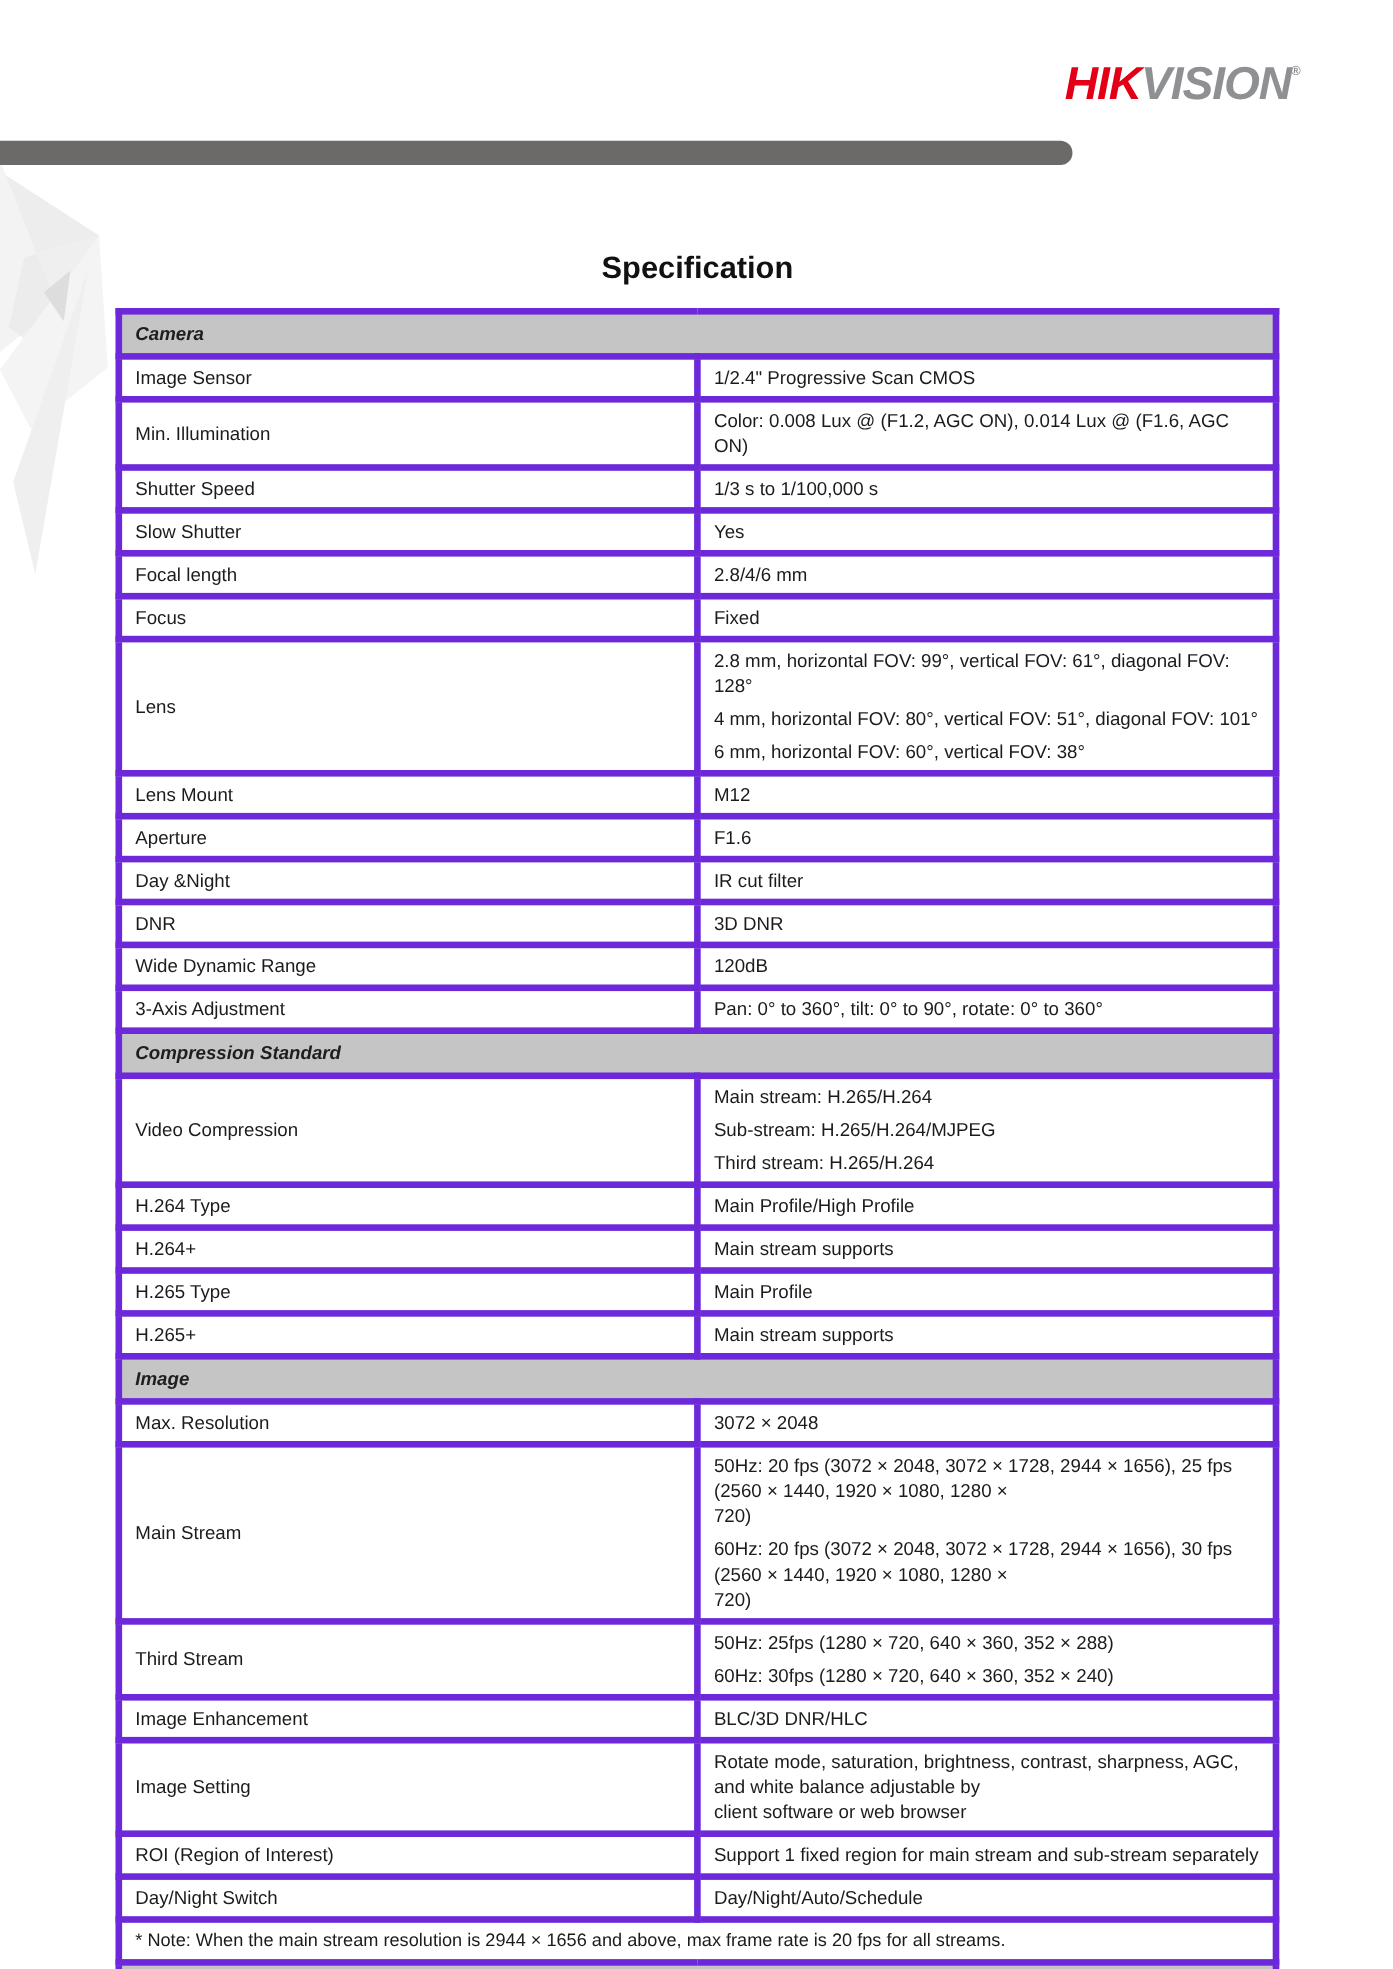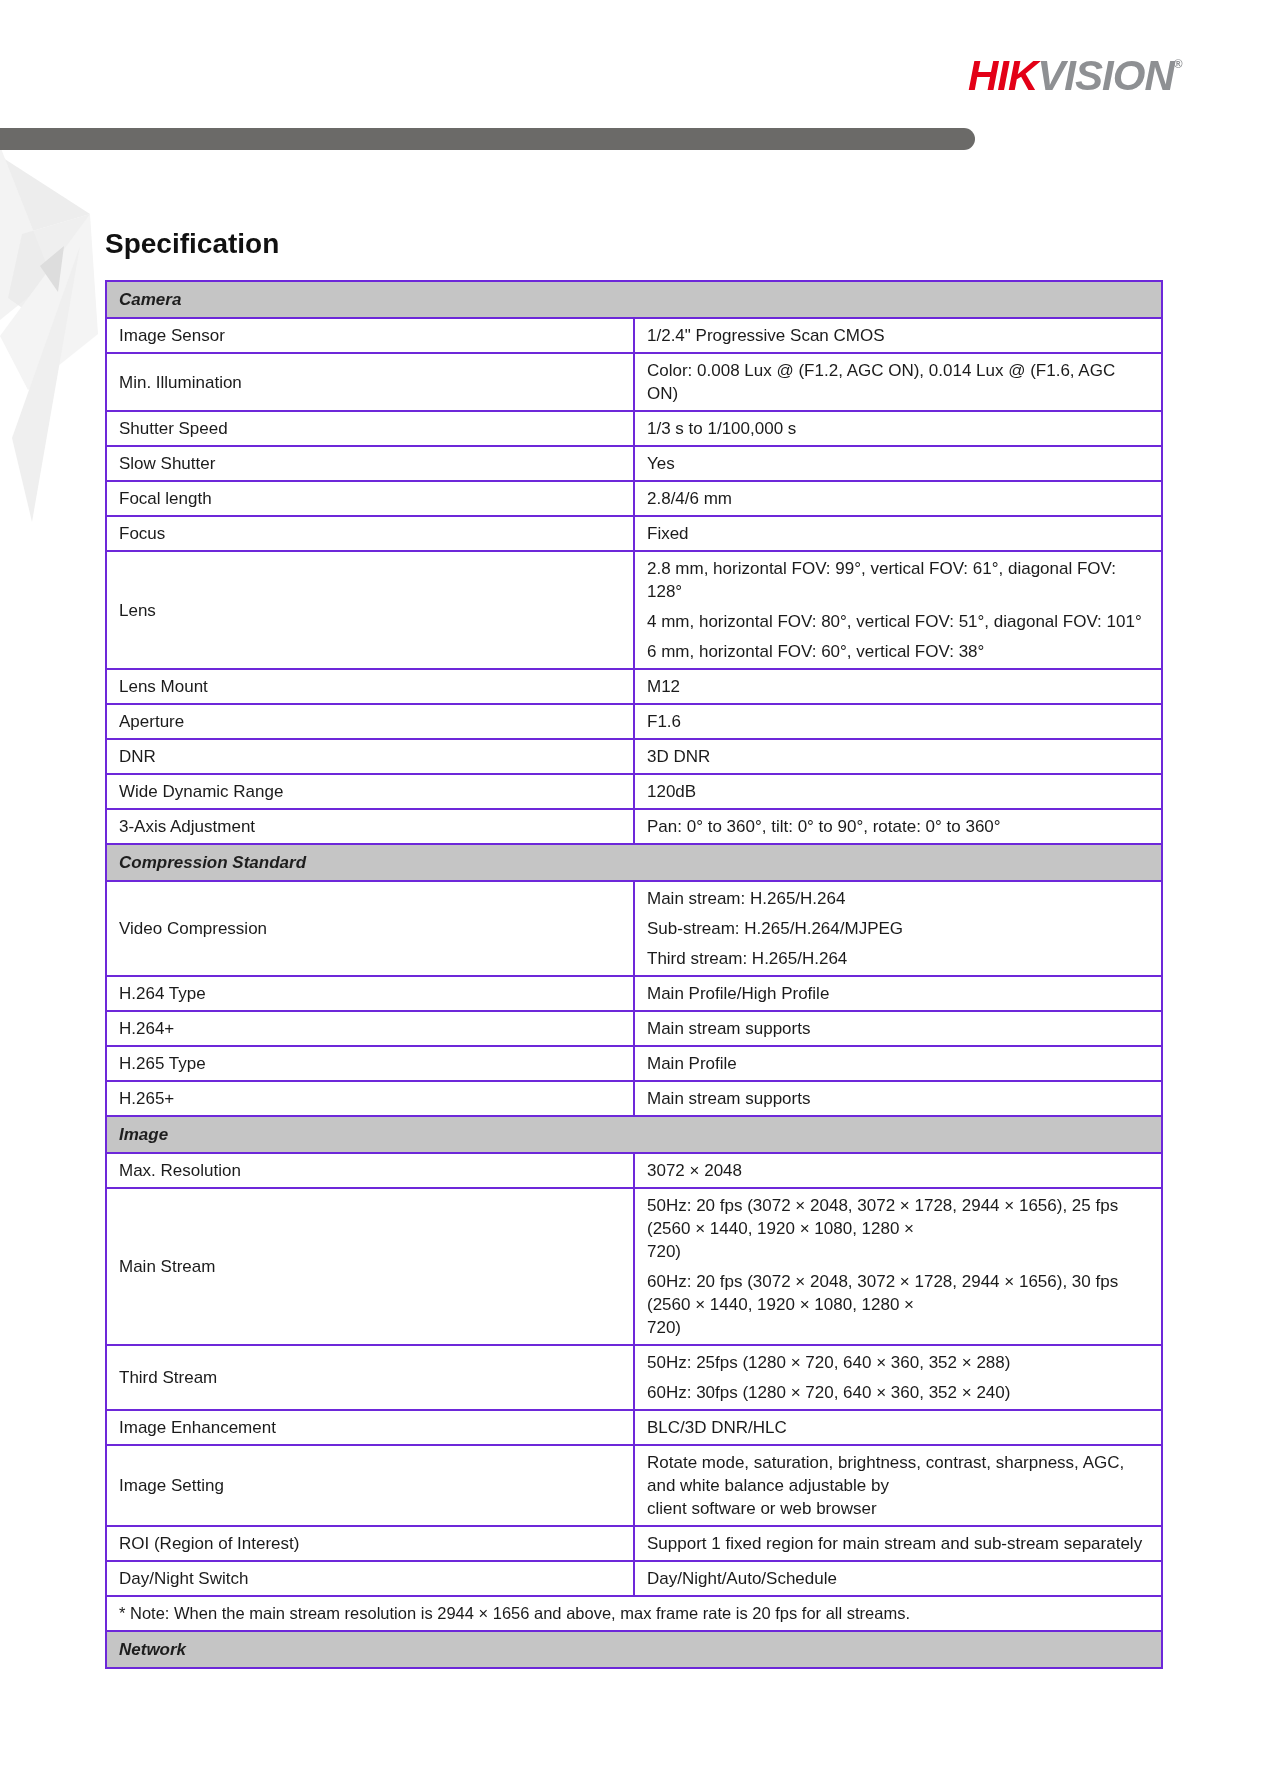--- a/index.html
+++ b/index.html
@@ -33,32 +33,33 @@
   .deco {
     position: absolute;
     top: 138px; left: 0;
   }
   .content {
     position: absolute;
     top: 228px; left: 105px;
     width: 1058px;
   }
   h1.page-title {
+    text-align: center;
     font-size: 28px;
     font-weight: 700;
     margin-bottom: 20px;
     color: #111;
   }
   table.spec {
     width: 100%;
     border-collapse: collapse;
     table-layout: fixed;
   }
   table.spec td {
-    border: 2px solid #6d28d9;
+    border: 6px solid #6d28d9;
     padding: 5px 12px;
     font-size: 17px;
     line-height: 23px;
     vertical-align: middle;
     word-wrap: break-word;
   }
   table.spec td.section {
     background: #c5c5c5;
     font-style: italic;
     font-weight: 700;
@@ -166,20 +167,28 @@
         </tr>
         <tr>
           <td class="label">Aperture</td>
           <td class="value">
             <div class="para">
               <div class="line">F1.6</div>
             </div>
           </td>
         </tr>
         <tr>
+          <td class="label">Day &amp;Night</td>
+          <td class="value">
+            <div class="para">
+              <div class="line">IR cut filter</div>
+            </div>
+          </td>
+        </tr>
+        <tr>
           <td class="label">DNR</td>
           <td class="value">
             <div class="para">
               <div class="line">3D DNR</div>
             </div>
           </td>
         </tr>
         <tr>
           <td class="label">Wide Dynamic Range</td>
           <td class="value">

